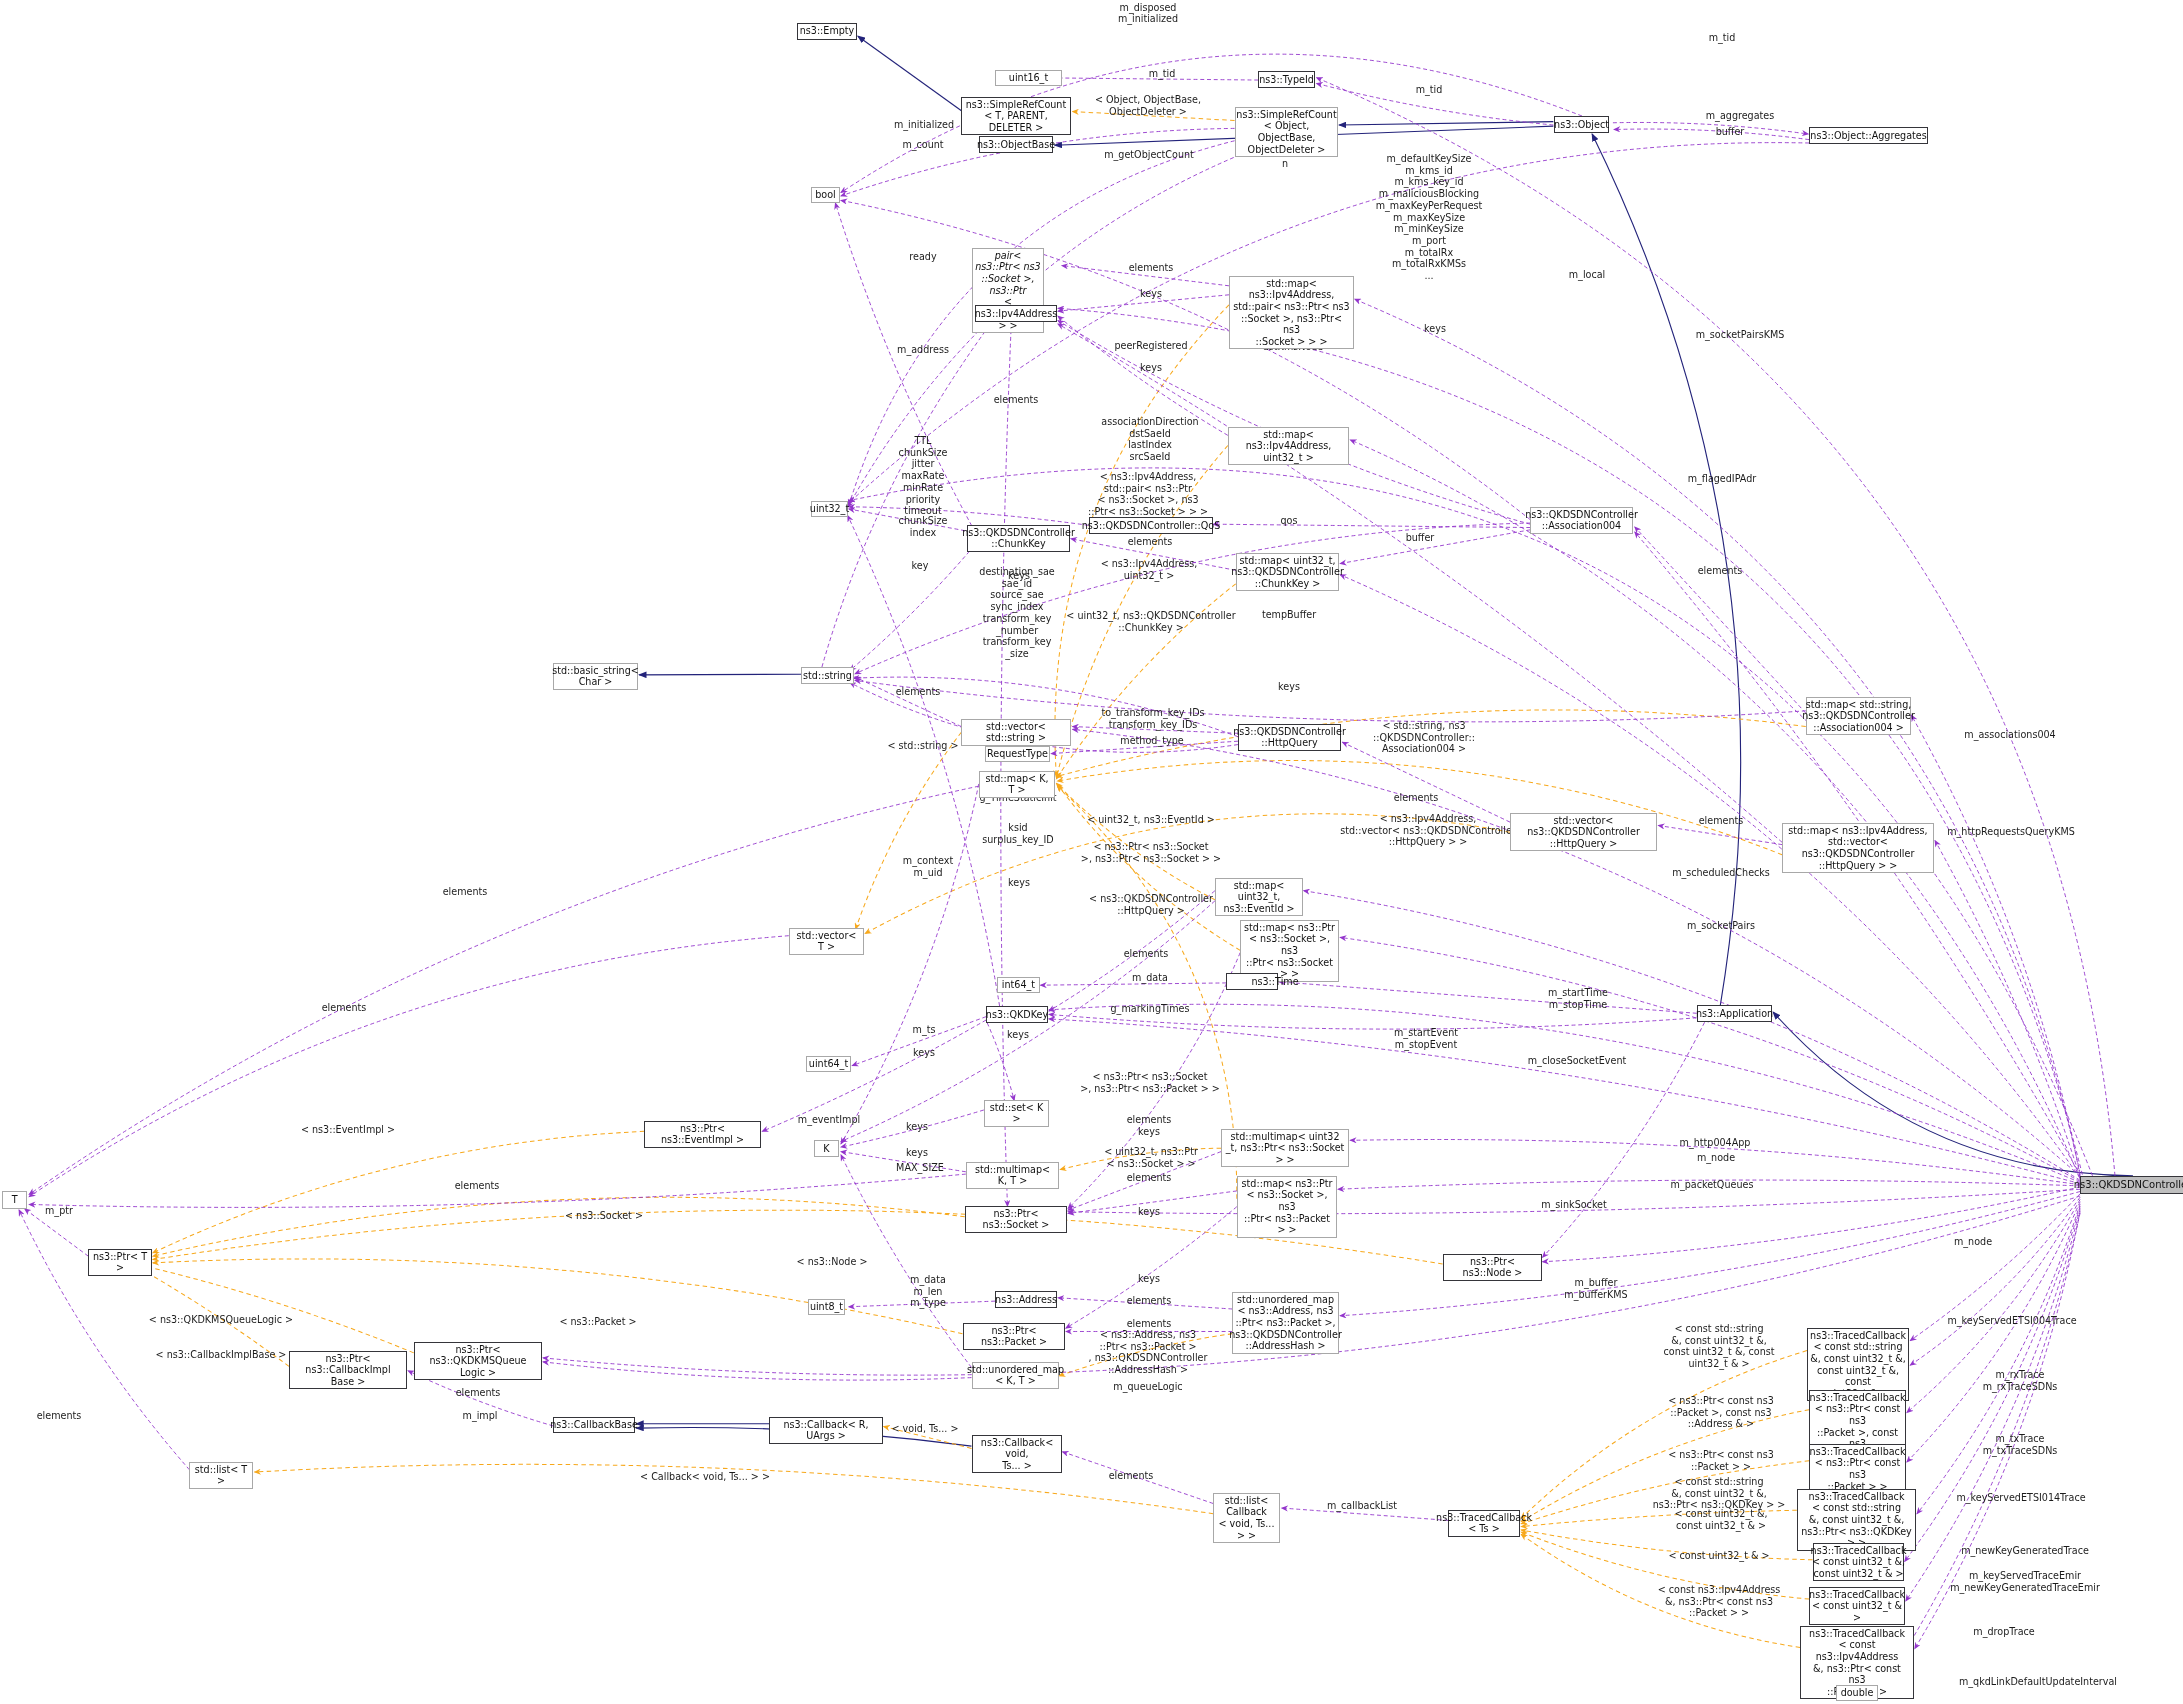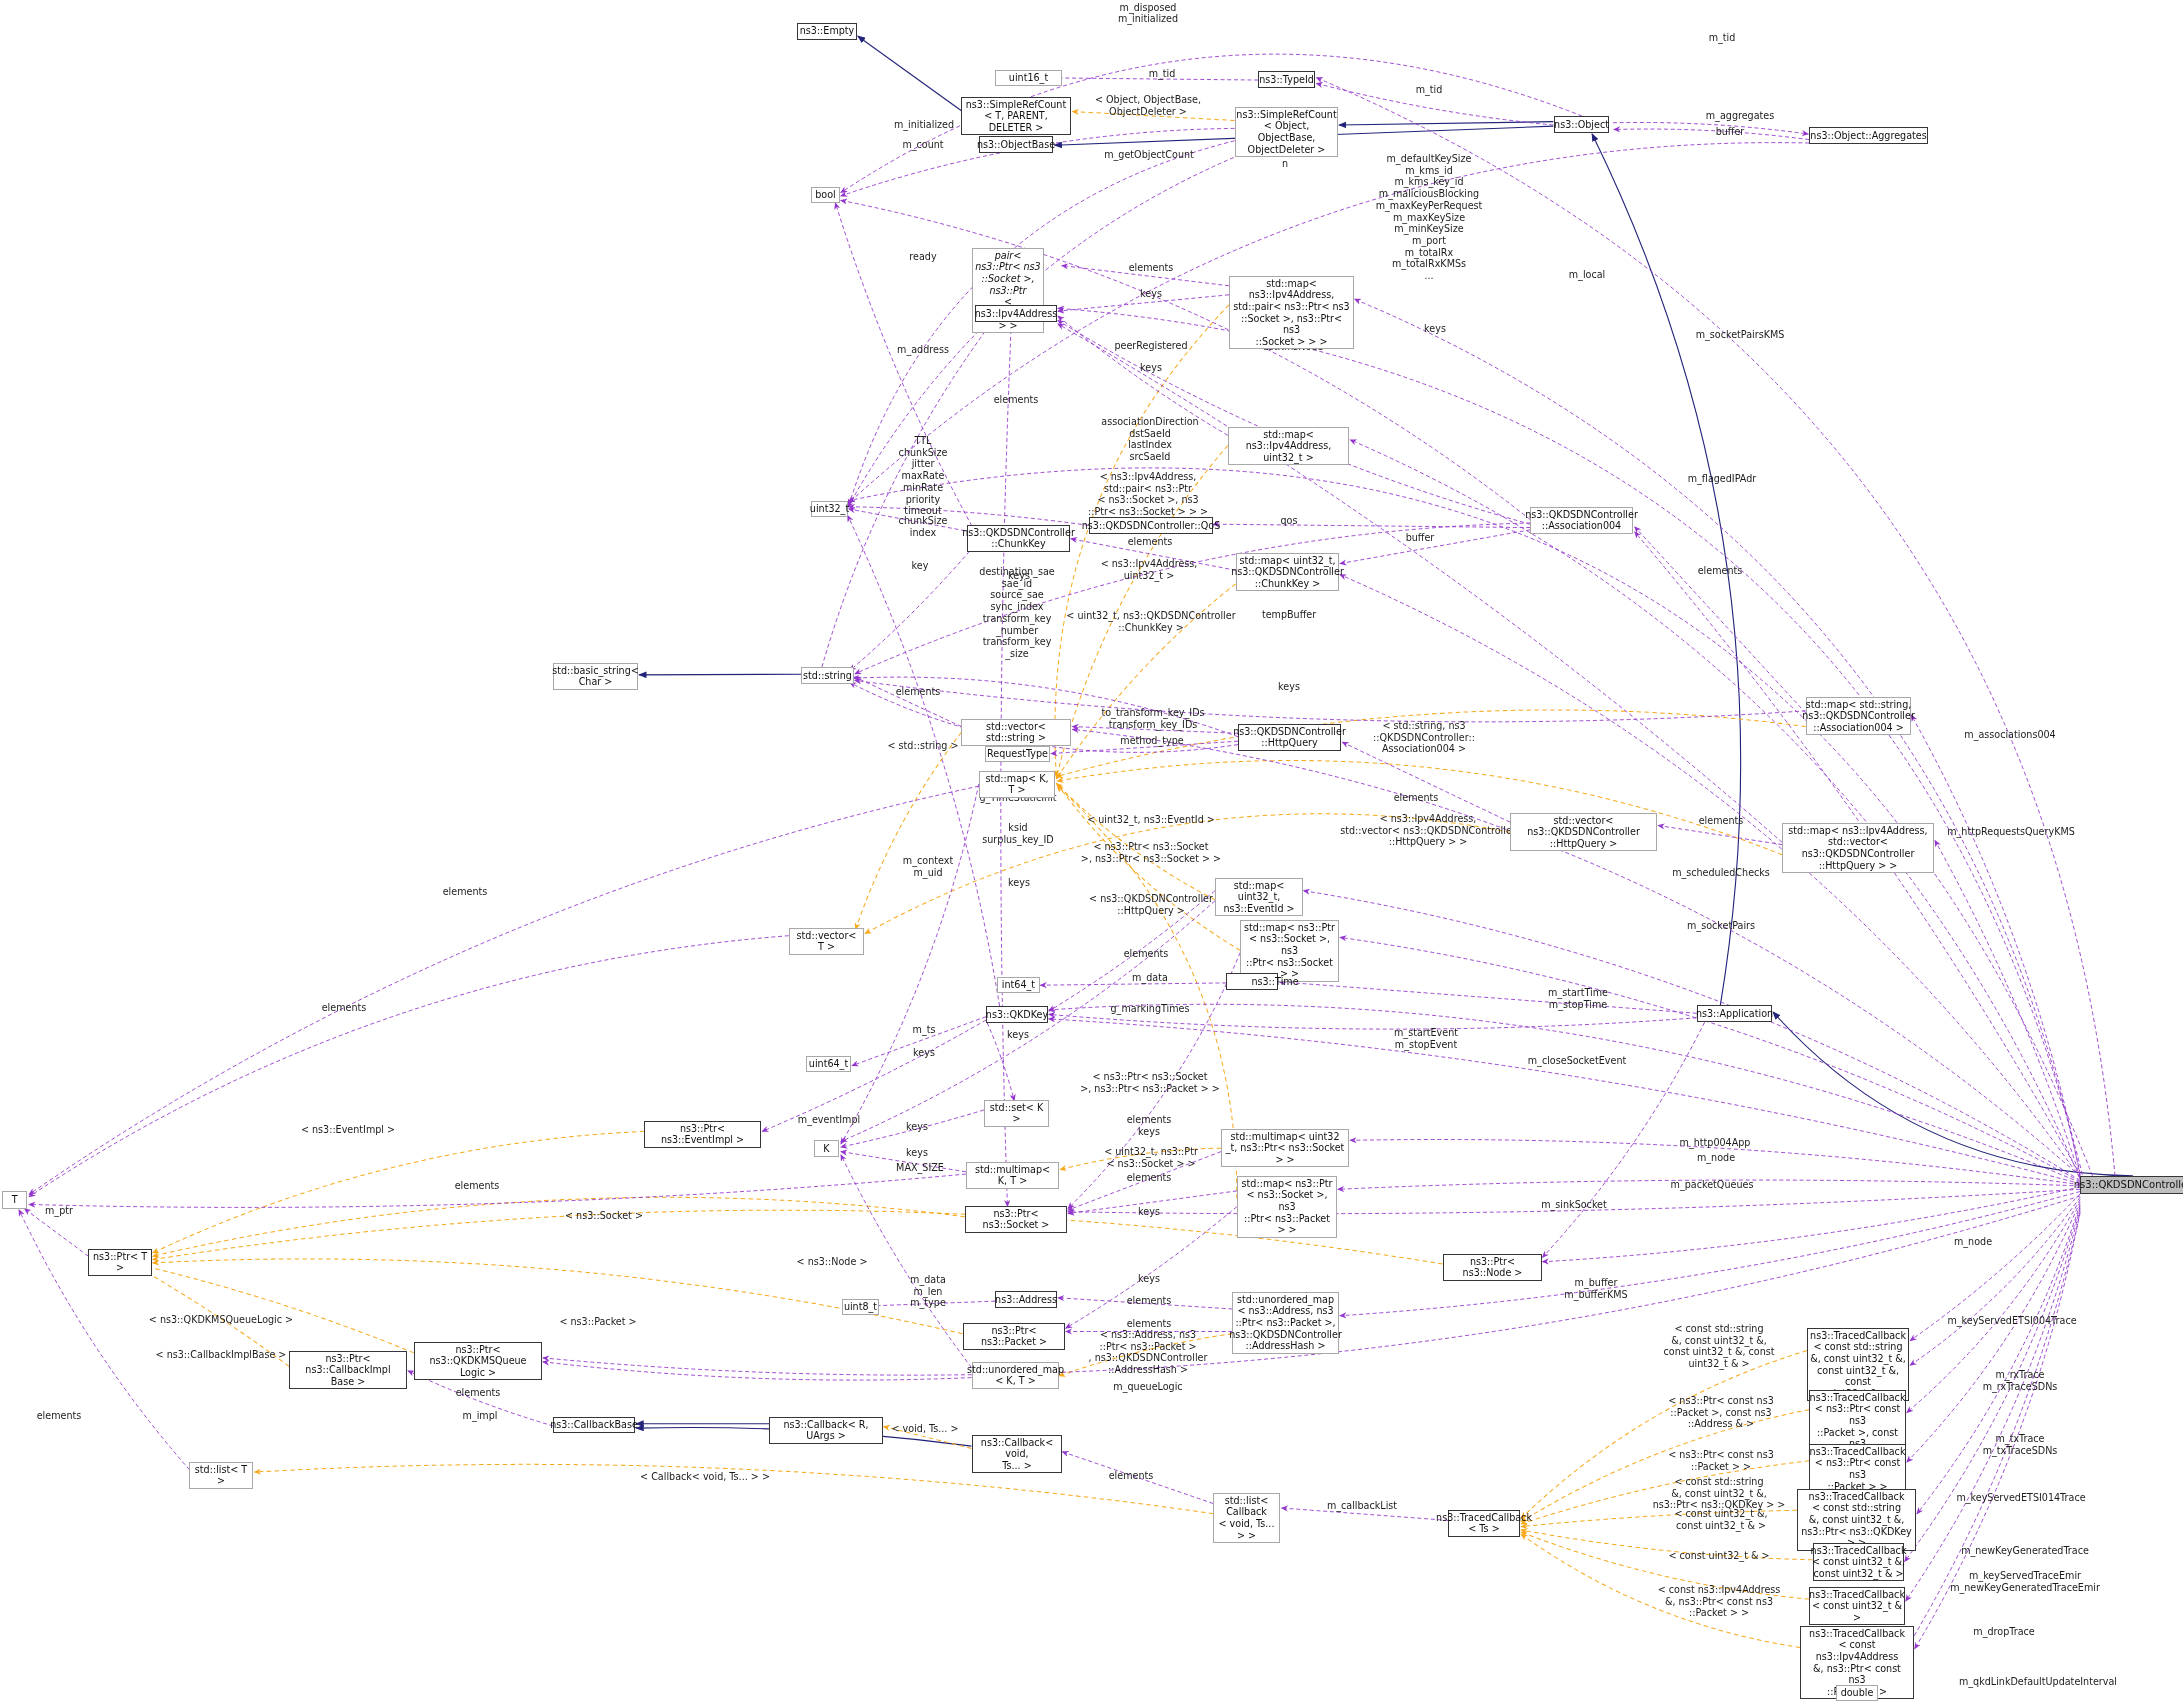--- a/index.html
+++ b/index.html
@@ -213,21 +213,21 @@
     <div class="node bold" style="left: 986px; top: 1006px; width: 62px; min-height: 17px;">ns3::QKDKey</div>
     <div class="node" style="left: 806px; top: 1056px; width: 45px; min-height: 15.7px;">uint64_t</div>
     <div class="node" style="left: 984px; top: 1100px; width: 65px; min-height: 17px;">std::set&lt; K &gt;</div>
     <div class="node bold" style="left: 644px; top: 1121px; width: 117px; min-height: 17px;">ns3::Ptr&lt; ns3::EventImpl &gt;</div>
     <div class="node" style="left: 814px; top: 1140px; width: 25px; min-height: 17px;">K</div>
     <div class="node" style="left: 966px; top: 1162px; width: 93px; min-height: 17px;">std::multimap&lt; K, T &gt;</div>
     <div class="node bold" style="left: 965px; top: 1206px; width: 102px; min-height: 17px;">ns3::Ptr&lt; ns3::Socket &gt;</div>
     <div class="node" style="left: 2.2px; top: 1191px; width: 25px; min-height: 18px;">T</div>
     <div class="node bold" style="left: 88px; top: 1249px; width: 64px; min-height: 17px;">ns3::Ptr&lt; T &gt;</div>
     <div class="node bold" style="left: 995px; top: 1291px; width: 62px; min-height: 17px;">ns3::Address</div>
-    <div class="node" style="left: 842px; top: 1299px; width: 37px; min-height: 15.7px;">uint8_t</div>
+    <div class="node" style="left: 808px; top: 1299px; width: 37px; min-height: 15.7px;">uint8_t</div>
     <div class="node bold" style="left: 963px; top: 1323px; width: 102px; min-height: 17px;">ns3::Ptr&lt; ns3::Packet &gt;</div>
     <div class="node" style="left: 1215px; top: 878px; width: 88px; min-height: 25px;">std::map&lt; uint32_t,
 ns3::EventId &gt;</div>
     <div class="node" style="left: 1240px; top: 920px; width: 99px; min-height: 35px;">std::map&lt; ns3::Ptr
 &lt; ns3::Socket &gt;, ns3
 ::Ptr&lt; ns3::Socket &gt; &gt;</div>
     <div class="node bold" style="left: 1226px; top: 973px; width: 52px; min-height: 17px; padding-left: 48px;">ns3::Time</div>
     <div class="node bold" style="left: 1697px; top: 1005px; width: 75px; min-height: 17px;">ns3::Application</div>
     <div class="node" style="left: 1221px; top: 1129px; width: 128px; min-height: 26px;">std::multimap&lt; uint32
 _t, ns3::Ptr&lt; ns3::Socket &gt; &gt;</div>

